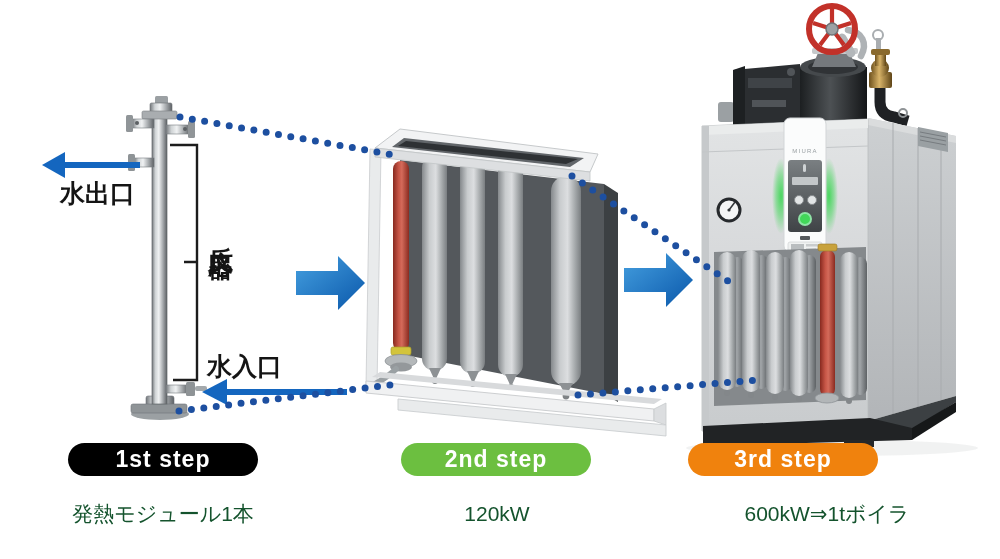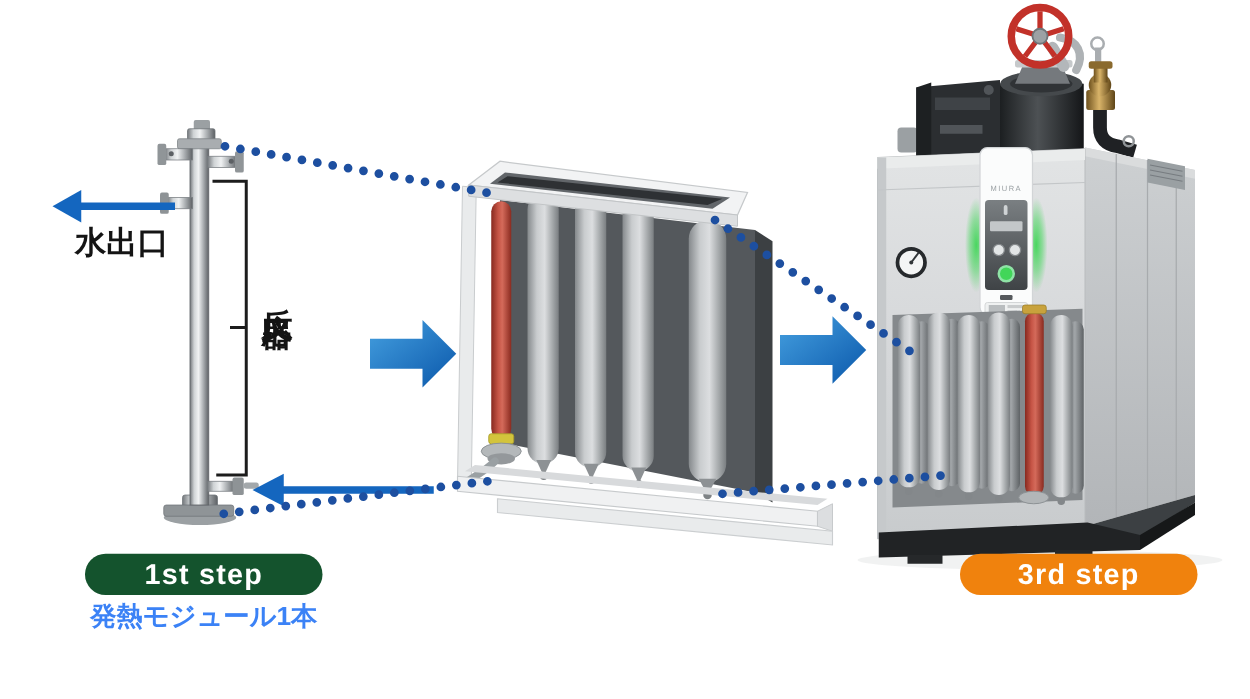--- a/index.html
+++ b/index.html
@@ -13,24 +13,24 @@
   .lbl-inlet{left:207px;top:350px;font-size:25px;}
   .lbl-reactor{
     left:206px;top:226px;font-size:25px;
     writing-mode:vertical-rl;text-orientation:upright;letter-spacing:5px;line-height:30px;
   }
   .badge{
     position:absolute;top:443px;width:190px;height:33px;border-radius:17px;
     display:flex;align-items:center;justify-content:center;
     color:#ffffff;font-weight:bold;font-size:23px;letter-spacing:1px;
   }
-  .badge1{left:68px;} .badge2{left:401px;} .badge3{left:768px;}
+  .badge1{left:68px;} .badge2{left:401px;} .badge3{left:688px;}
   .cap{
-    position:absolute;top:480px;width:320px;text-align:center;
-    font-weight:bold;font-size:21px;line-height:28px;color:#3b82f6;
+    position:absolute;top:500px;width:320px;text-align:center;
+    font-weight:normal;font-size:21px;line-height:28px;color:#14532d;
   }
   .cap1{left:3px;} .cap2{left:337px;} .cap3{left:667px;}
   svg text{font-family:"Liberation Sans","DejaVu Sans",sans-serif;}
 </style>
 </head>
 <body>
 
 <div class="stage">
 
 <svg width="1000" height="559" viewBox="0 0 1000 559">
@@ -266,25 +266,29 @@
   <g stroke-width="7" stroke-linecap="round" fill="none" stroke="#1d4fa0">
     <path stroke-dasharray="0 12.5" d="M180,117 L394,155"></path>
     <path stroke-dasharray="0 12.5" d="M179,411 L390,385"></path>
     <path stroke-dasharray="0 12.5" d="M572,176 L731,283"></path>
     <path stroke-dasharray="0 12.5" d="M578,395 L758,380"></path>
   </g>
 </svg>
 
 <div class="jp lbl-outlet">水出口</div>
 <div class="jp lbl-reactor">反応器</div>
-
-<div class="badge badge1" style="background: #14532d;">1st step</div>
+<div class="jp lbl-inlet">水入口</div>
+
+<div class="badge badge1" style="background: #000000;">1st step</div>
+<div class="badge badge2" style="background: rgb(108, 191, 64);">2nd step</div>
 <div class="badge badge3" style="background: rgb(240, 130, 13);">3rd step</div>
 
 <div class="cap cap1">
   <div>発熱モジュール1本</div>
 </div>
 <div class="cap cap2">
+  <div>120kW</div>
 </div>
 <div class="cap cap3">
+  <div>600kW⇒1tボイラ</div>
 </div>
 
 </div>
 
 </body></html>

